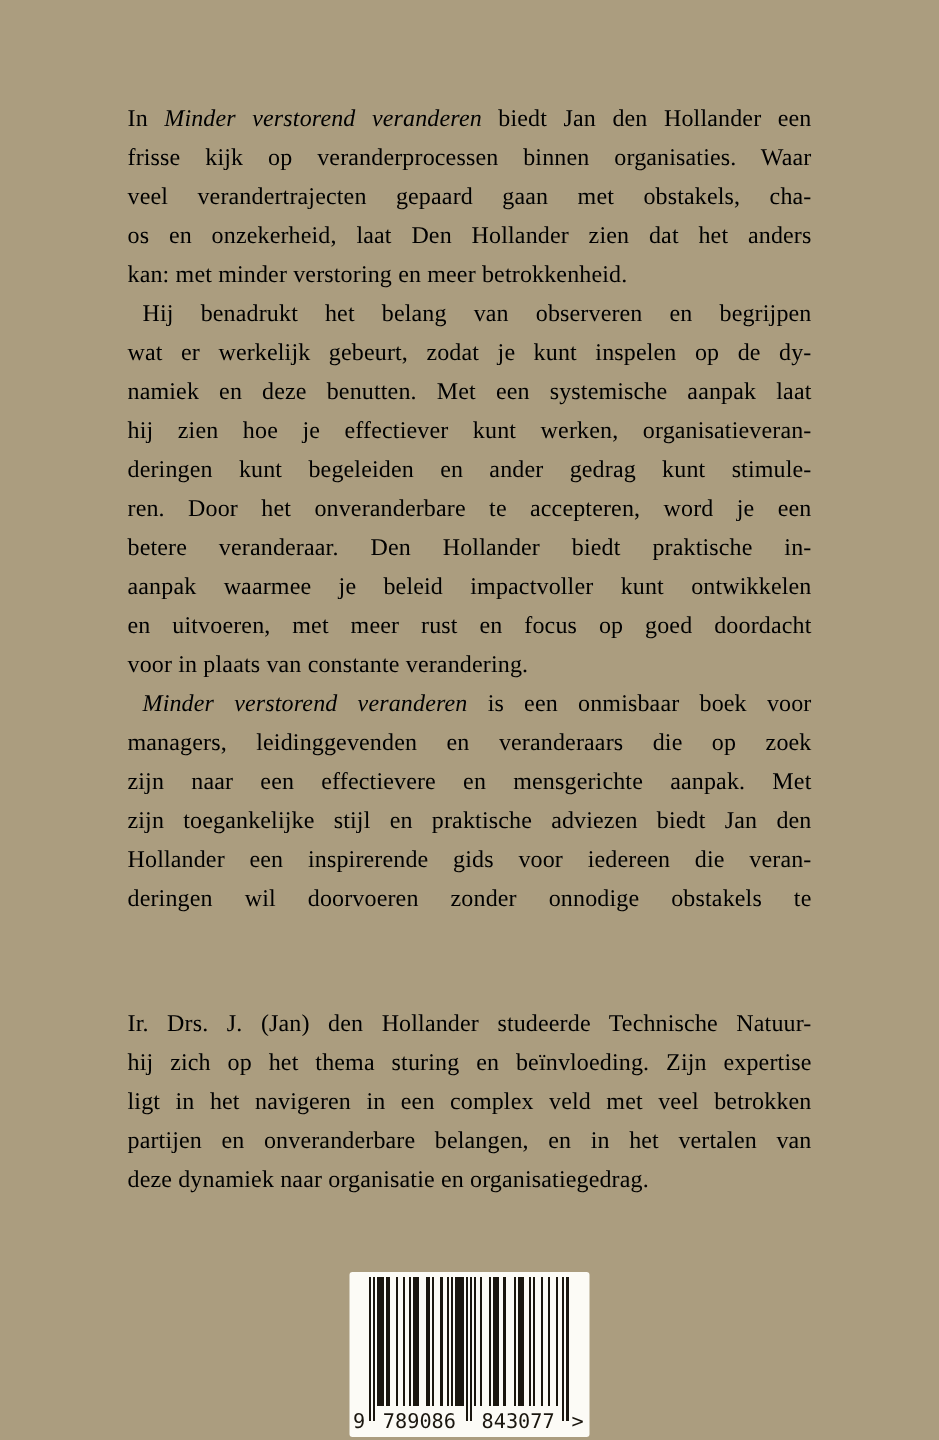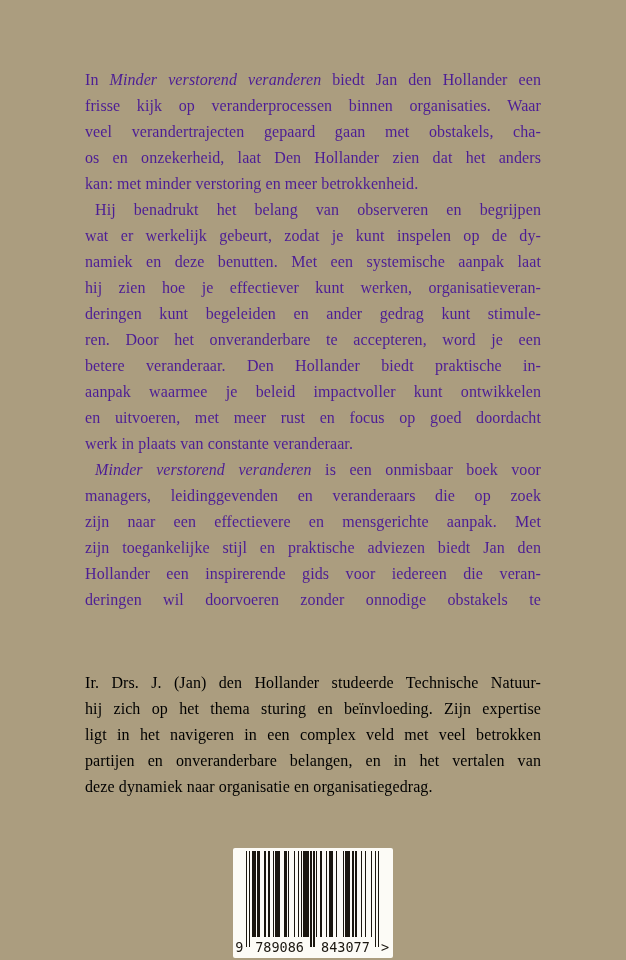--- a/index.html
+++ b/index.html
@@ -15,21 +15,21 @@
     background: #ab9d7f;
   }
   .textblock {
     position: absolute;
     left: 85px;
     width: 456px;
     font-size: 16px;
     line-height: 26px;
     letter-spacing: 0.1px;
   }
-  .blurb { top: 67px; color: #4c1d95; }
+  .blurb { top: 67px; color: #000000; }
   .bio   { top: 670px; color: #000000; }
   .line { text-align: justify; text-align-last: justify; white-space: normal; }
   .line.last { text-align-last: left; }
   .line.indent { text-indent: 10px; }
   .line em { font-style: italic; }
   .barcode-box {
     position: absolute;
     left: 233px; top: 848px;
     width: 160px; height: 110px;
     background: #fcfbf6;
@@ -53,21 +53,21 @@
       <div class="line last">kan: met minder verstoring en meer betrokkenheid.</div>
       <div class="line indent">Hij benadrukt het belang van observeren en begrijpen</div>
       <div class="line">wat er werkelijk gebeurt, zodat je kunt inspelen op de dy-</div>
       <div class="line">namiek en deze benutten. Met een systemische aanpak laat</div>
       <div class="line">hij zien hoe je effectiever kunt werken, organisatieveran-</div>
       <div class="line">deringen kunt begeleiden en ander gedrag kunt stimule-</div>
       <div class="line">ren. Door het onveranderbare te accepteren, word je een</div>
       <div class="line">betere veranderaar. Den Hollander biedt praktische in-</div>
       <div class="line">aanpak waarmee je beleid impactvoller kunt ontwikkelen</div>
       <div class="line">en uitvoeren, met meer rust en focus op goed doordacht</div>
-      <div class="line last">werk in plaats van constante veranderaar.</div>
+      <div class="line last">voor in plaats van constante verandering.</div>
       <div class="line indent"><em>Minder verstorend veranderen</em> is een onmisbaar boek voor</div>
       <div class="line">managers, leidinggevenden en veranderaars die op zoek</div>
       <div class="line">zijn naar een effectievere en mensgerichte aanpak. Met</div>
       <div class="line">zijn toegankelijke stijl en praktische adviezen biedt Jan den</div>
       <div class="line">Hollander een inspirerende gids voor iedereen die veran-</div>
       <div class="line">deringen wil doorvoeren zonder onnodige obstakels te</div>
     </section>
 
   <section class="textblock bio" id="bio">
       <div class="line">Ir. Drs. J. (Jan) den Hollander studeerde Technische Natuur-</div>

